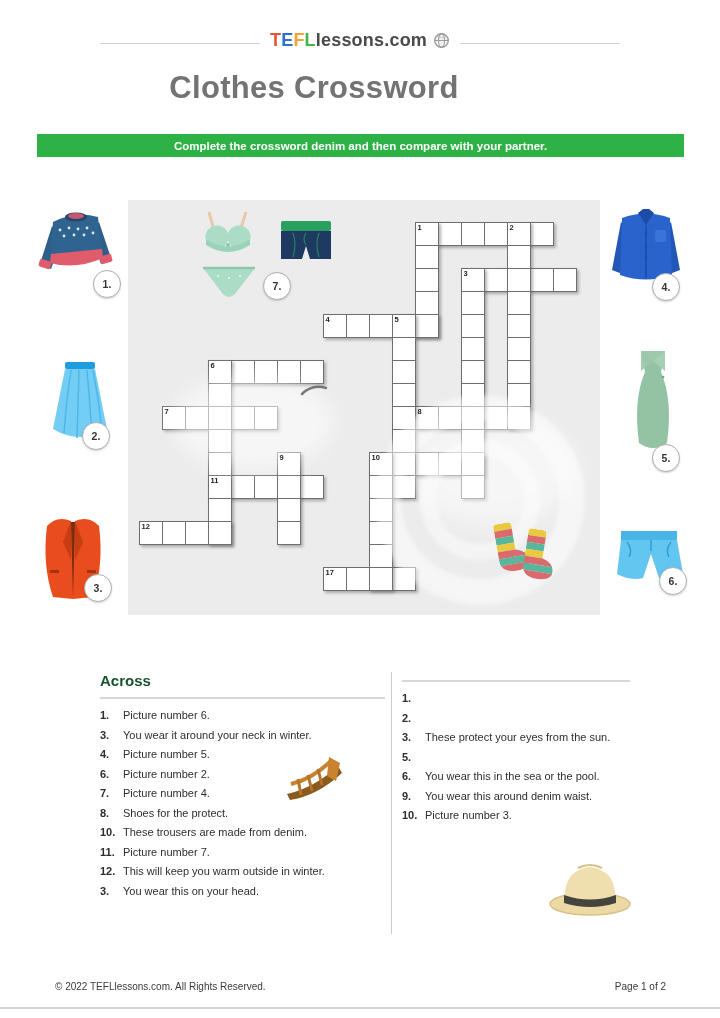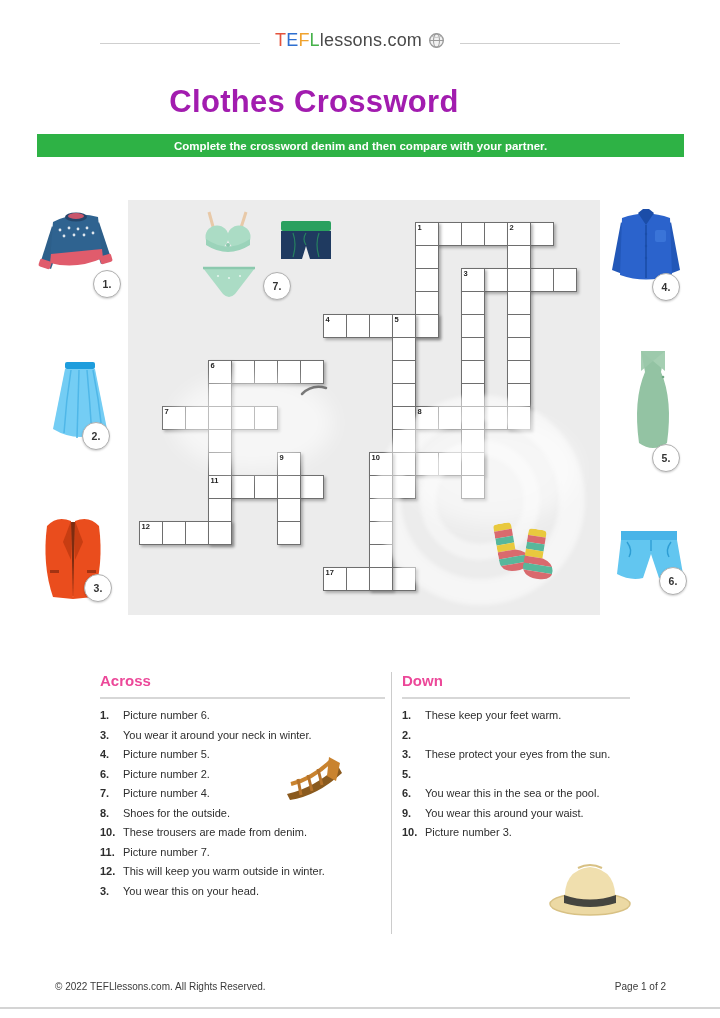--- a/index.html
+++ b/index.html
@@ -3,26 +3,26 @@
 <meta charset="utf-8">
 <style>
   * { margin:0; padding:0; box-sizing:border-box; }
   html,body { width:720px; height:1018px; }
   body { position:relative; background:#ffffff; font-family:"Liberation Sans", sans-serif; overflow:hidden; }
 
   
   .header { position:absolute; top:30px; left:0; width:720px; height:26px; text-align:center; }
   .header .rule { position:absolute; top:13px; height:1px; background:#cfcfcf; width:160px; }
   .rule-left { left:100px; } .rule-right { right:100px; }
-  .logo { display:inline-flex; align-items:center; gap:6px; font-weight:normal; font-size:18px; letter-spacing:0.2px; }
+  .logo { display:inline-flex; align-items:center; gap:6px; font-weight:bold; font-size:18px; letter-spacing:0.2px; }
   .logo .rest { color:#4a4a4a; }
   .globe { width:17px; height:17px; display:inline-block; }
 
-  .page-title { position:absolute; top:84px; left:0; width:628px; text-align:center;
-    font-size:31px; font-weight:bold; color:#a21caf; letter-spacing:0.3px; }
+  .page-title { position:absolute; top:70px; left:0; width:628px; text-align:center;
+    font-size:31px; font-weight:bold; color:#737373; letter-spacing:0.3px; }
 
   .banner { position:absolute; top:134px; left:37px; width:647px; height:23px;
     display:flex; align-items:center; justify-content:center;
     font-size:11.5px; font-weight:bold; }
 
   
   .cw-panel { position:absolute; left:128px; top:200px; width:472px; height:415px; background:#ececec; }
   .cw-layer { position:absolute; left:11px; top:22px; }
   .run { position:absolute; filter:drop-shadow(2px 2.5px 1.5px rgba(90,90,90,0.45)); }
   .cw-cell { position:absolute; width:24px; height:24px; background:#ffffff; border:1px solid #6e6e6e; }
@@ -42,21 +42,21 @@
 
   .pic { position:absolute; }
   .badge { position:absolute; width:28px; height:28px; border-radius:50%; background:#fff;
     border:1px solid #b0b0b0; color:#333; font-weight:bold; font-size:10.5px;
     display:flex; align-items:center; justify-content:center; box-shadow:0 1px 2px rgba(0,0,0,0.18); z-index:8; }
 
   
   .clue-col { position:absolute; top:672px; }
   .col-across { left:100px; width:285px; }
   .col-down { left:402px; width:228px; }
-  .clue-title { font-size:15px; font-weight:bold; color:#ec4899; }
+  .clue-title { font-size:15px; font-weight:bold; color:#14532d; }
   .clue-underline { height:2px; background:#d7d7d7; margin-top:8px; margin-bottom:9px; }
   .clue-divider { position:absolute; left:391px; top:672px; width:1px; height:262px; background:#cccccc; }
   .clue-item { display:flex; font-size:11px; color:#2e2e2e; line-height:14.5px; margin-bottom:5px; }
   .clue-item .num { width:23px; font-weight:bold; flex:none; }
   .clue-item .txt { flex:1; }
 
   .footer { position:absolute; top:981px; left:55px; right:54px; font-size:10px; color:#3a3a3a;
     display:flex; justify-content:space-between; }
   .bottom-rule { position:absolute; top:1007px; left:0; width:720px; height:2px; background:#d4d4d4; }
 </style>
@@ -413,21 +413,21 @@
         <span class="txt">Picture number 2.</span>
       </div>
 
       <div class="clue-item">
         <span class="num">7.</span>
         <span class="txt">Picture number 4.</span>
       </div>
 
       <div class="clue-item">
         <span class="num">8.</span>
-        <span class="txt">Shoes for the outside.</span>
+        <span class="txt">Shoes for the protect.</span>
       </div>
 
       <div class="clue-item">
         <span class="num">10.</span>
         <span class="txt">These trousers are made from denim.</span>
       </div>
 
       <div class="clue-item">
         <span class="num">11.</span>
         <span class="txt">Picture number 7.</span>
@@ -439,27 +439,25 @@
       </div>
 
       <div class="clue-item">
         <span class="num">3.</span>
         <span class="txt">You wear this on your head.</span>
       </div>
     </div>
 </div>
 
 <div class="clue-col col-down">
-  <div class="clue-title">Down</div>
   <div class="clue-underline"></div>
   <div>
 
       <div class="clue-item">
         <span class="num">1.</span>
-        <span class="txt">These keep your feet warm.</span>
       </div>
 
       <div class="clue-item">
         <span class="num">2.</span>
       </div>
 
       <div class="clue-item">
         <span class="num">3.</span>
         <span class="txt">These protect your eyes from the sun.</span>
       </div>
@@ -468,21 +466,21 @@
         <span class="num">5.</span>
       </div>
 
       <div class="clue-item">
         <span class="num">6.</span>
         <span class="txt">You wear this in the sea or the pool.</span>
       </div>
 
       <div class="clue-item">
         <span class="num">9.</span>
-        <span class="txt">You wear this around your waist.</span>
+        <span class="txt">You wear this around denim waist.</span>
       </div>
 
       <div class="clue-item">
         <span class="num">10.</span>
         <span class="txt">Picture number 3.</span>
       </div>
     </div>
 </div>
 
 <div class="footer">

